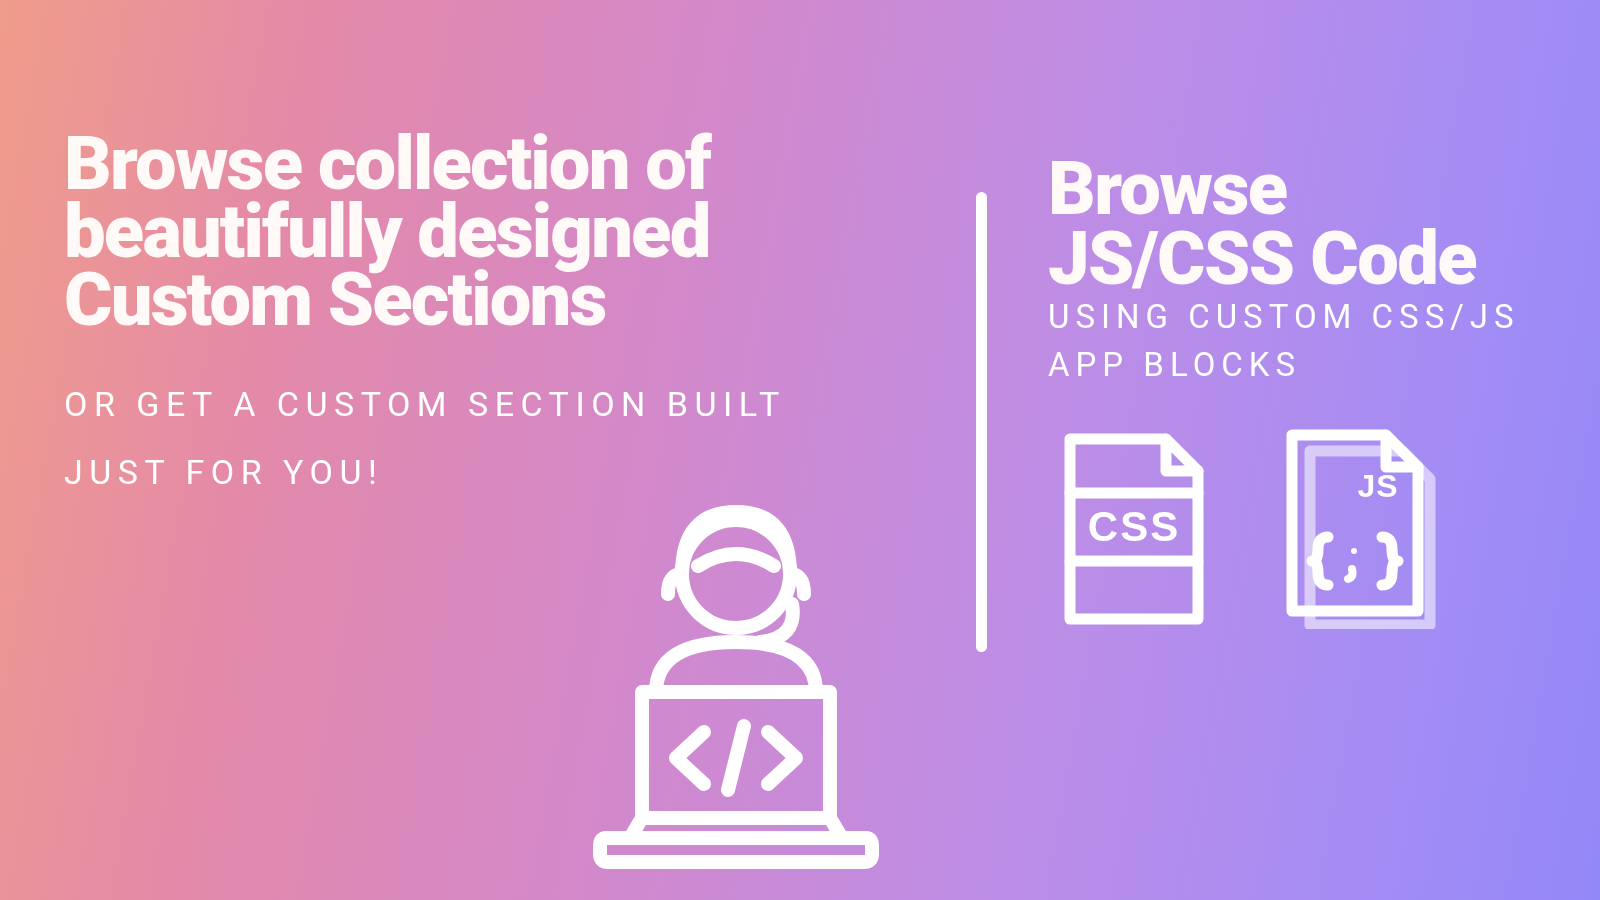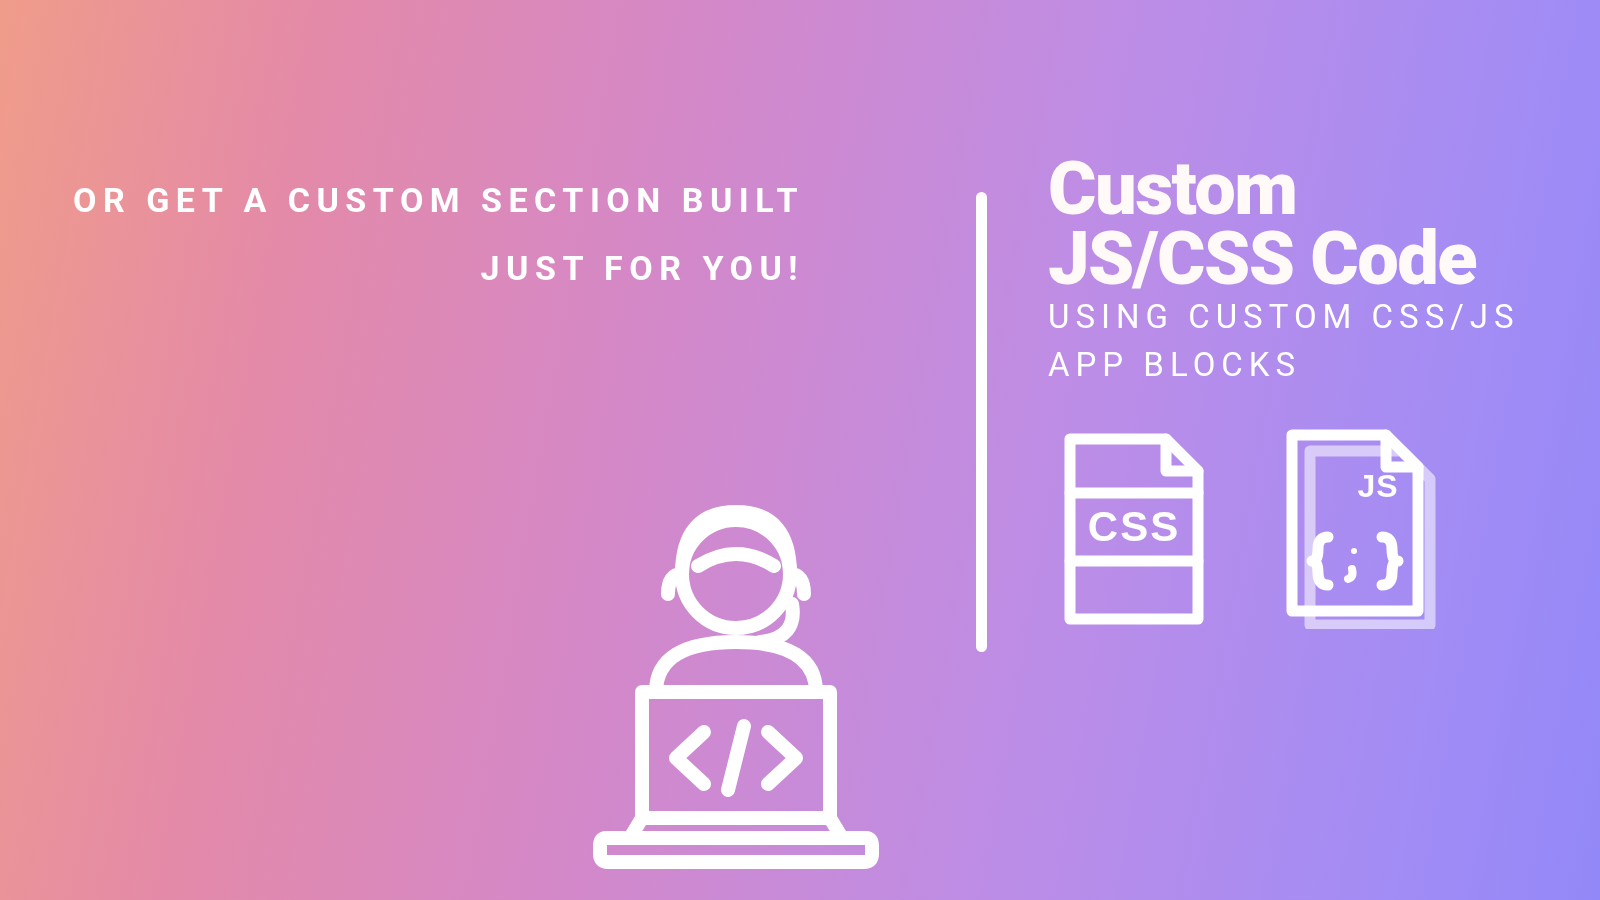--- a/index.html
+++ b/index.html
@@ -19,26 +19,25 @@
     .main-heading {
       font-size: 74px;
       font-weight: 900;
       line-height: 0.92;
       letter-spacing: -1.8px;
       color: #fffaf7;
     }
     .sub-heading {
       margin-top: 36px;
       font-size: 34px;
-      font-weight: 700;
+      font-weight: 400;
       line-height: 2.0;
       letter-spacing: 6.5px;
       color: #ffffff;
       text-transform: uppercase;
-      text-align: right;
     }
     .divider {
       position: absolute;
       left: 976px;
       top: 192px;
       width: 11px;
       height: 460px;
       background: #ffffff;
       border-radius: 6px;
     }
@@ -77,27 +76,28 @@
       left: 536px;
       bottom: 18px;
       width: 400px;
       height: 400px;
     }
   </style>
 </head>
 <body>
 
 <div class="left-block">
+  <h1 class="main-heading">Browse collection of beautifully designed Custom Sections</h1>
   <p class="sub-heading">OR GET A CUSTOM SECTION BUILT JUST FOR YOU!</p>
 </div>
 
 <div class="divider"></div>
 
 <div class="right-block">
-  <h2 class="right-heading">Custom JS/CSS Code</h2>
+  <h2 class="right-heading">Browse JS/CSS Code</h2>
   <p class="right-sub">USING CUSTOM CSS/JS APP BLOCKS</p>
   <div class="file-icons">
 
     <svg class="file-icon" viewBox="0 0 170 200">
       <g fill="none" stroke="#ffffff" stroke-width="11" stroke-linejoin="round" stroke-linecap="round">
         <path d="M22 10 H118 L150 42 V190 H22 Z"></path>
         <path d="M118 10 V42 H150"></path>
         <line x1="22" y1="64" x2="150" y2="64"></line>
         <line x1="22" y1="132" x2="150" y2="132"></line>
       </g>

